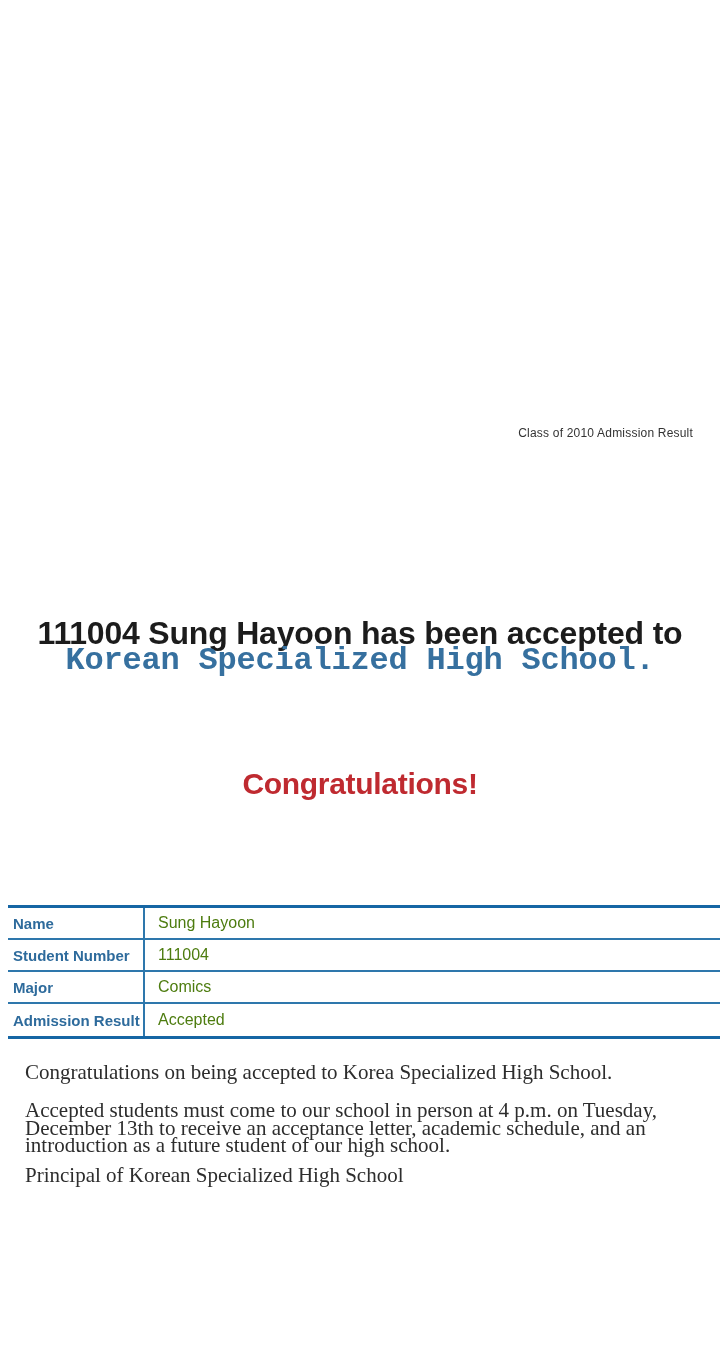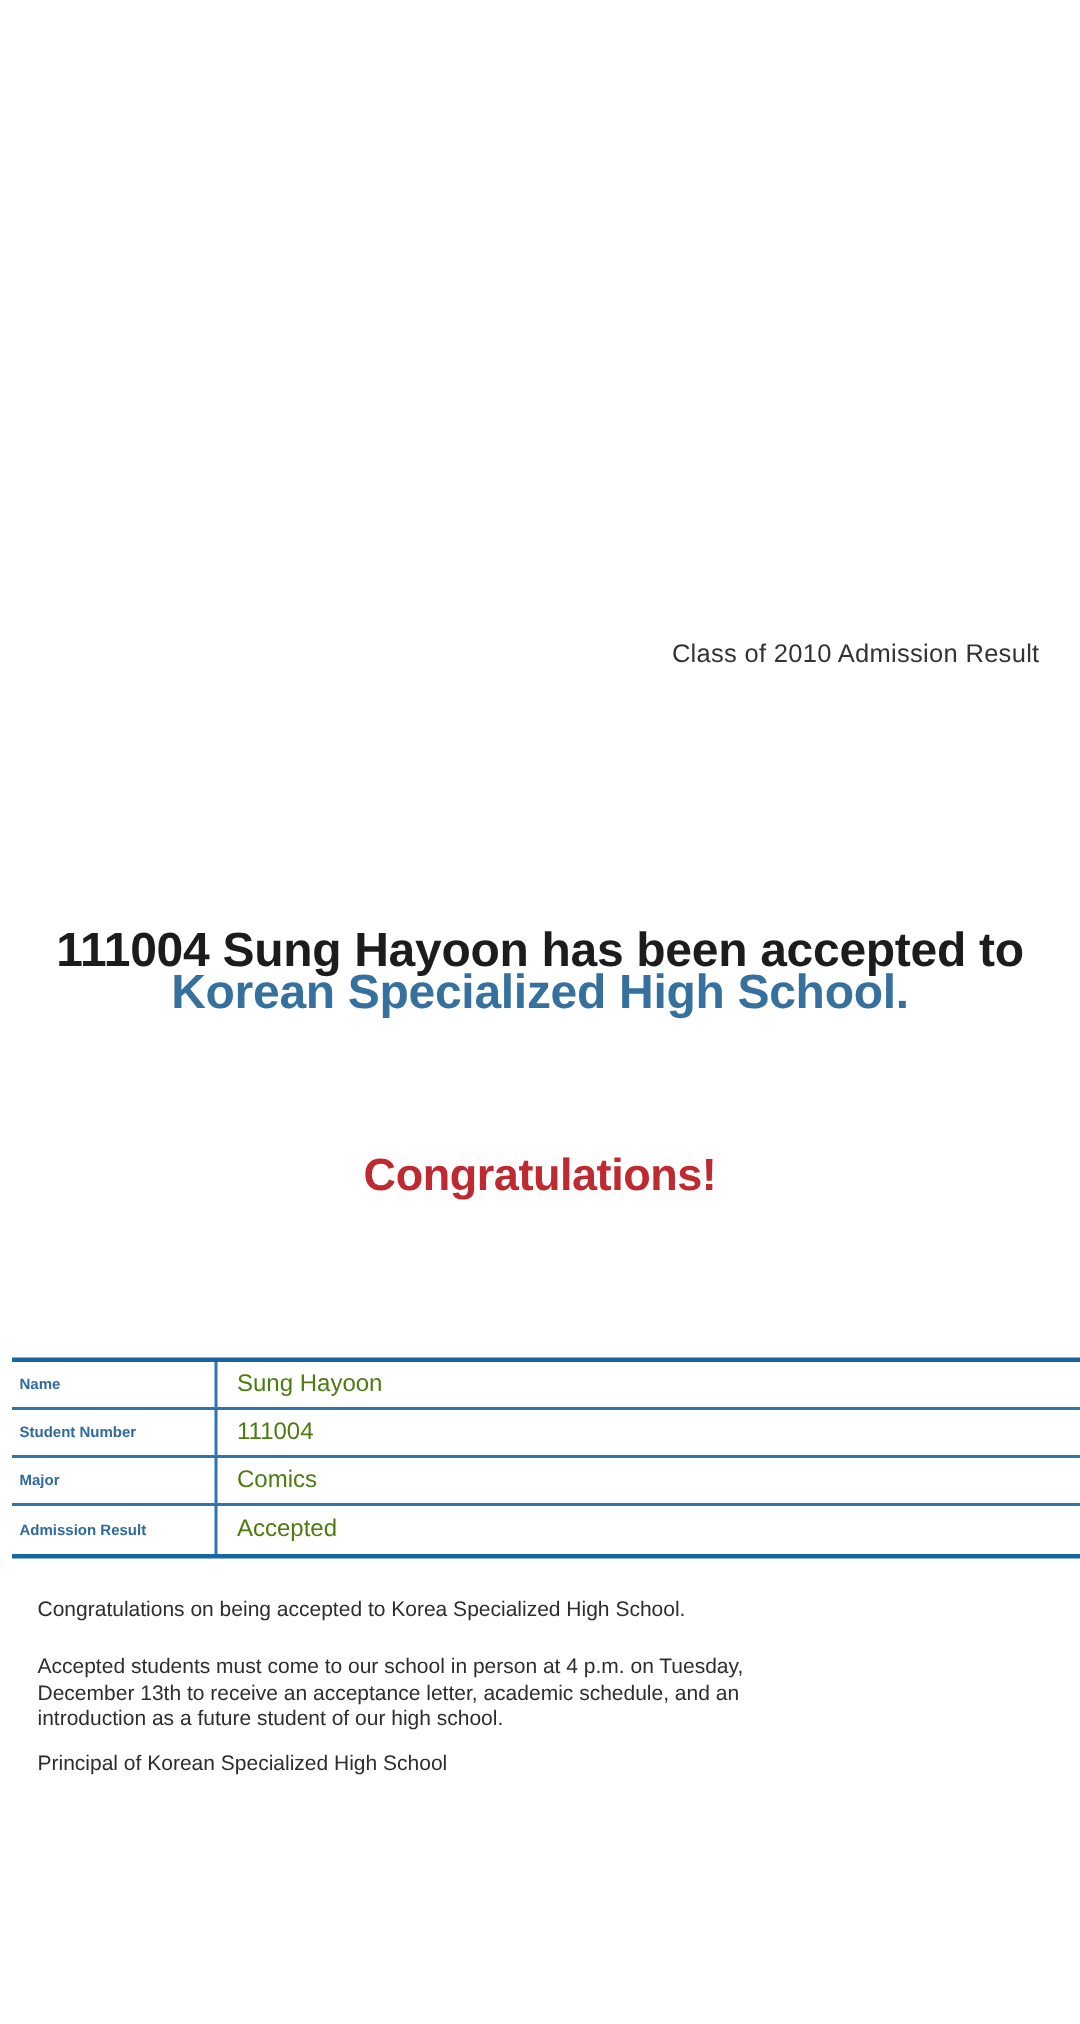--- a/index.html
+++ b/index.html
@@ -14,40 +14,41 @@
     height: 1349px;
     background: #ffffff;
     overflow: hidden;
   }
 
   
   .corner-note {
     position: absolute;
     top: 426px;
     right: 27px;
-    font-size: 17px;
+    font-size: 12px;
     color: #333333;
     letter-spacing: 0.2px;
   }
 
   
   .headline {
     position: absolute;
     top: 619px;
     left: 0;
     width: 720px;
     text-align: center;
     font-size: 32px;
     line-height: 28px;
     font-weight: bold;
     color: #1c1c1c;
     letter-spacing: -0.2px;
   }
   .headline .line2 {
     color: #36709f;
+    font-family: Liberation Mono, monospace;
   }
 
   
   .congrats {
     position: absolute;
     top: 767px;
     left: 0;
     width: 720px;
     text-align: center;
     font-size: 30px;
@@ -74,44 +75,45 @@
   .admission-row:not(:last-child) {
     border-bottom: 2px solid #2e77ac;
   }
   .cell-label {
     width: 137px;
     box-sizing: border-box;
     border-right: 2px solid #2e77ac;
     display: flex;
     align-items: center;
     padding-left: 5px;
-    font-size: 10px;
+    font-size: 15px;
     font-weight: bold;
     color: #2e6b9c;
     white-space: nowrap;
     overflow: hidden;
   }
   .cell-value {
     flex: 1;
     display: flex;
     align-items: center;
     padding-left: 13px;
     font-size: 16px;
     color: #4d7c0f;
   }
 
   
   .notice-par {
     position: absolute;
     left: 25px;
     width: 660px;
-    font-size: 14px;
+    font-size: 21px;
     line-height: 17.5px;
     color: #2d2d2d;
     white-space: pre-line;
+    font-family: Liberation Serif, serif;
   }
   .notice-par.p1 { top: 1064px; }
   .notice-par.p2 { top: 1102px; }
   .notice-par.p3 { top: 1167px; }
 </style>
 </head>
 <body>
 
 <div class="page">
 

